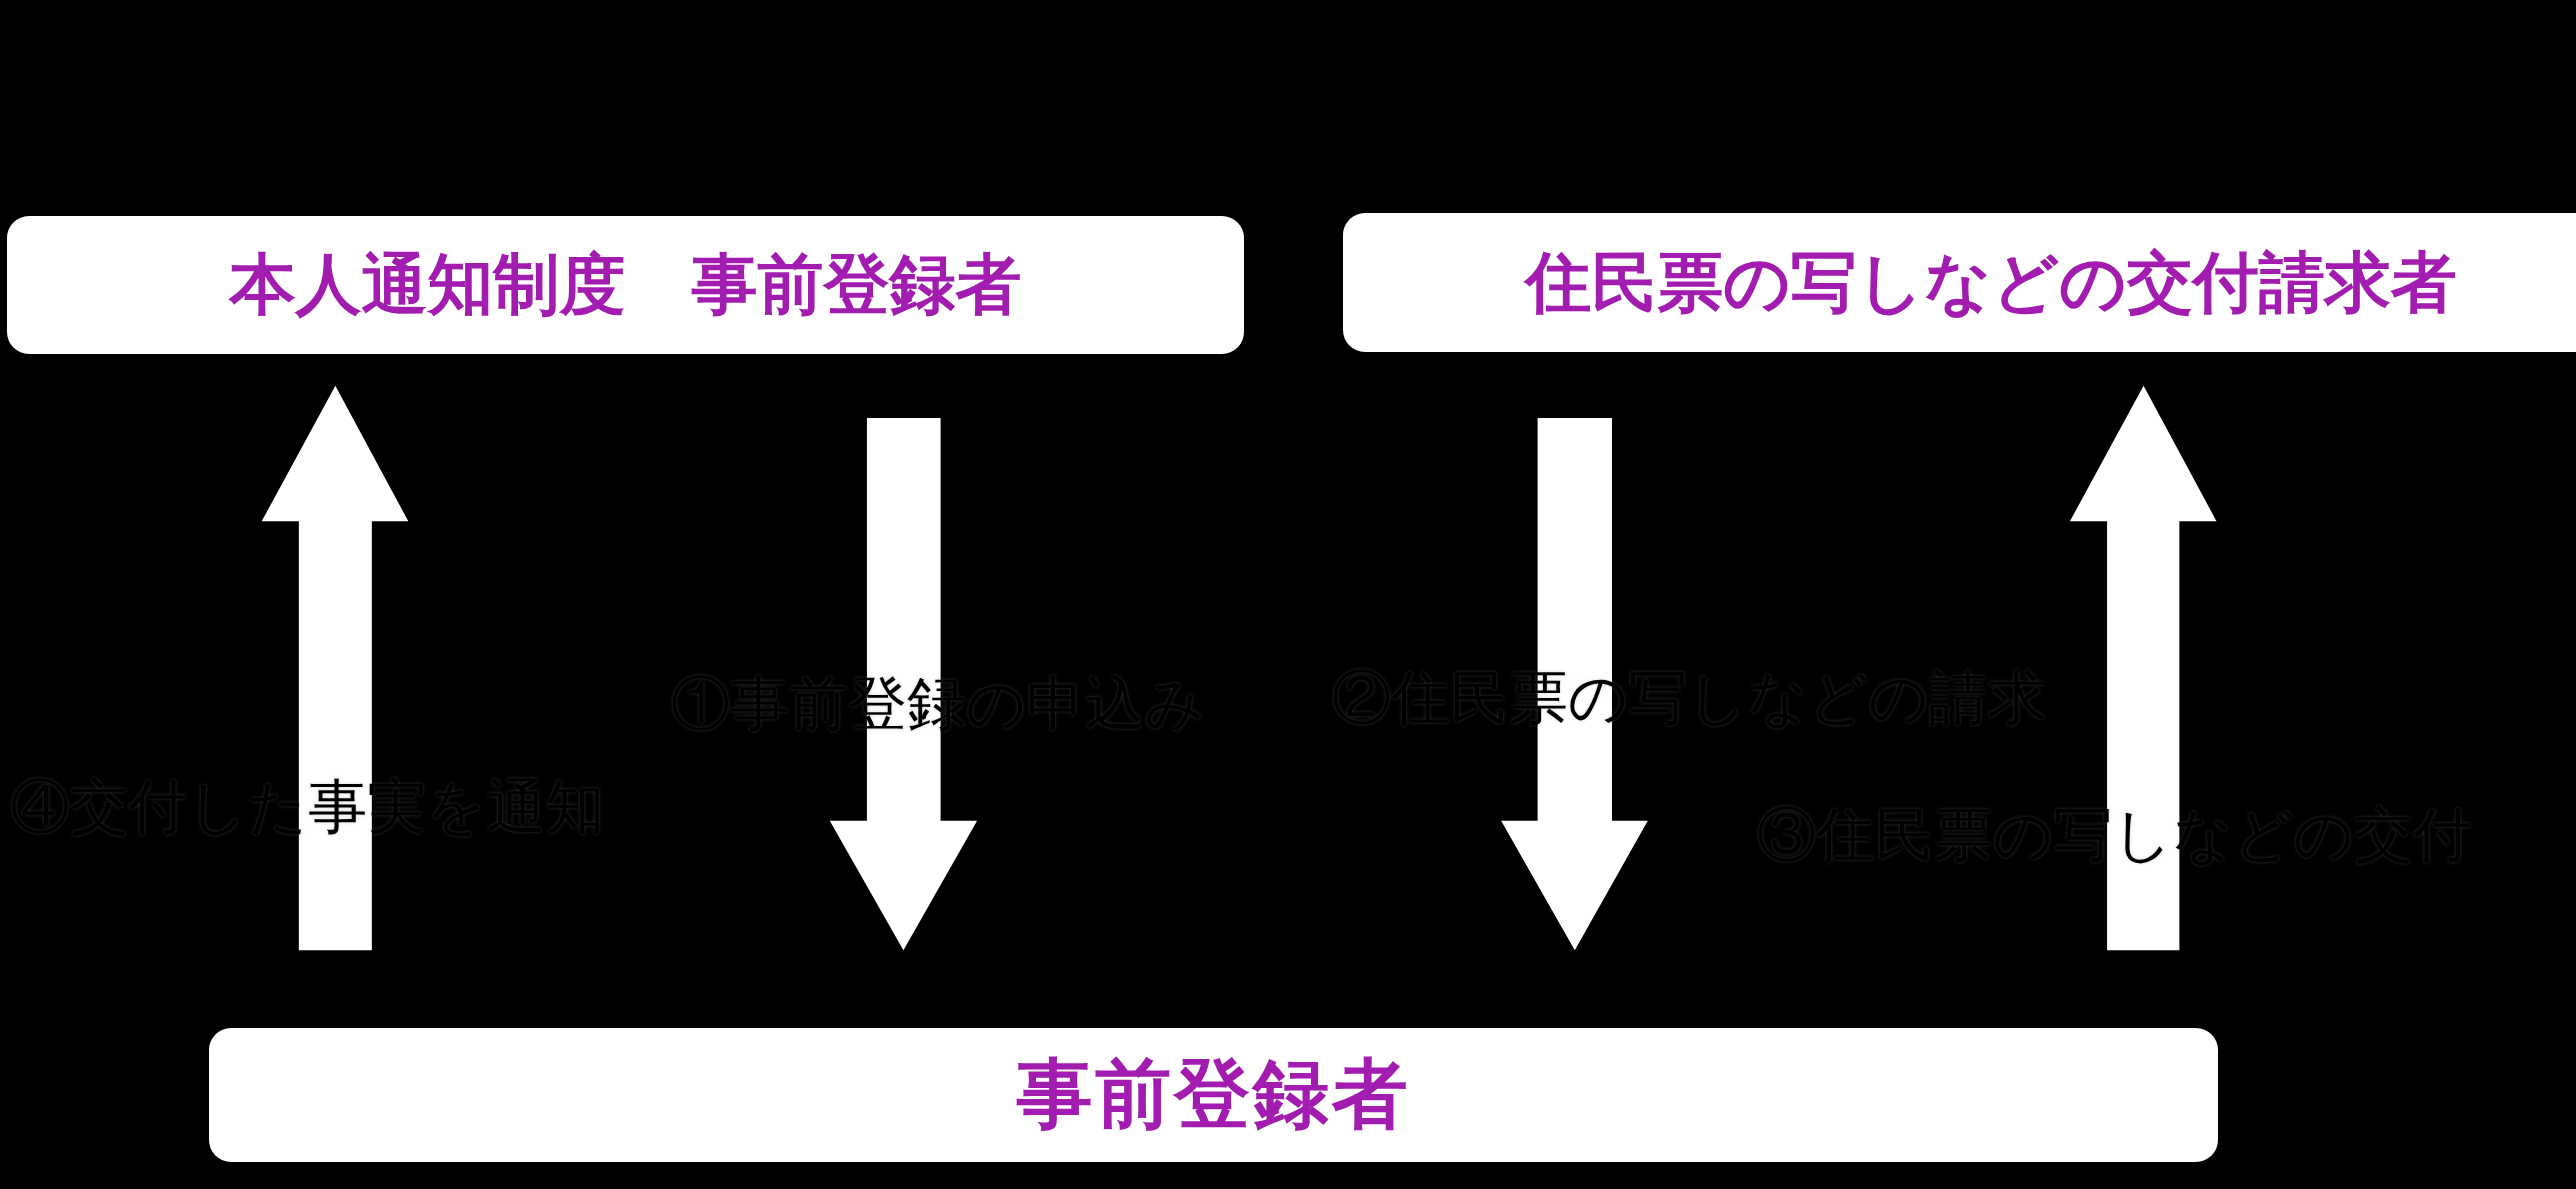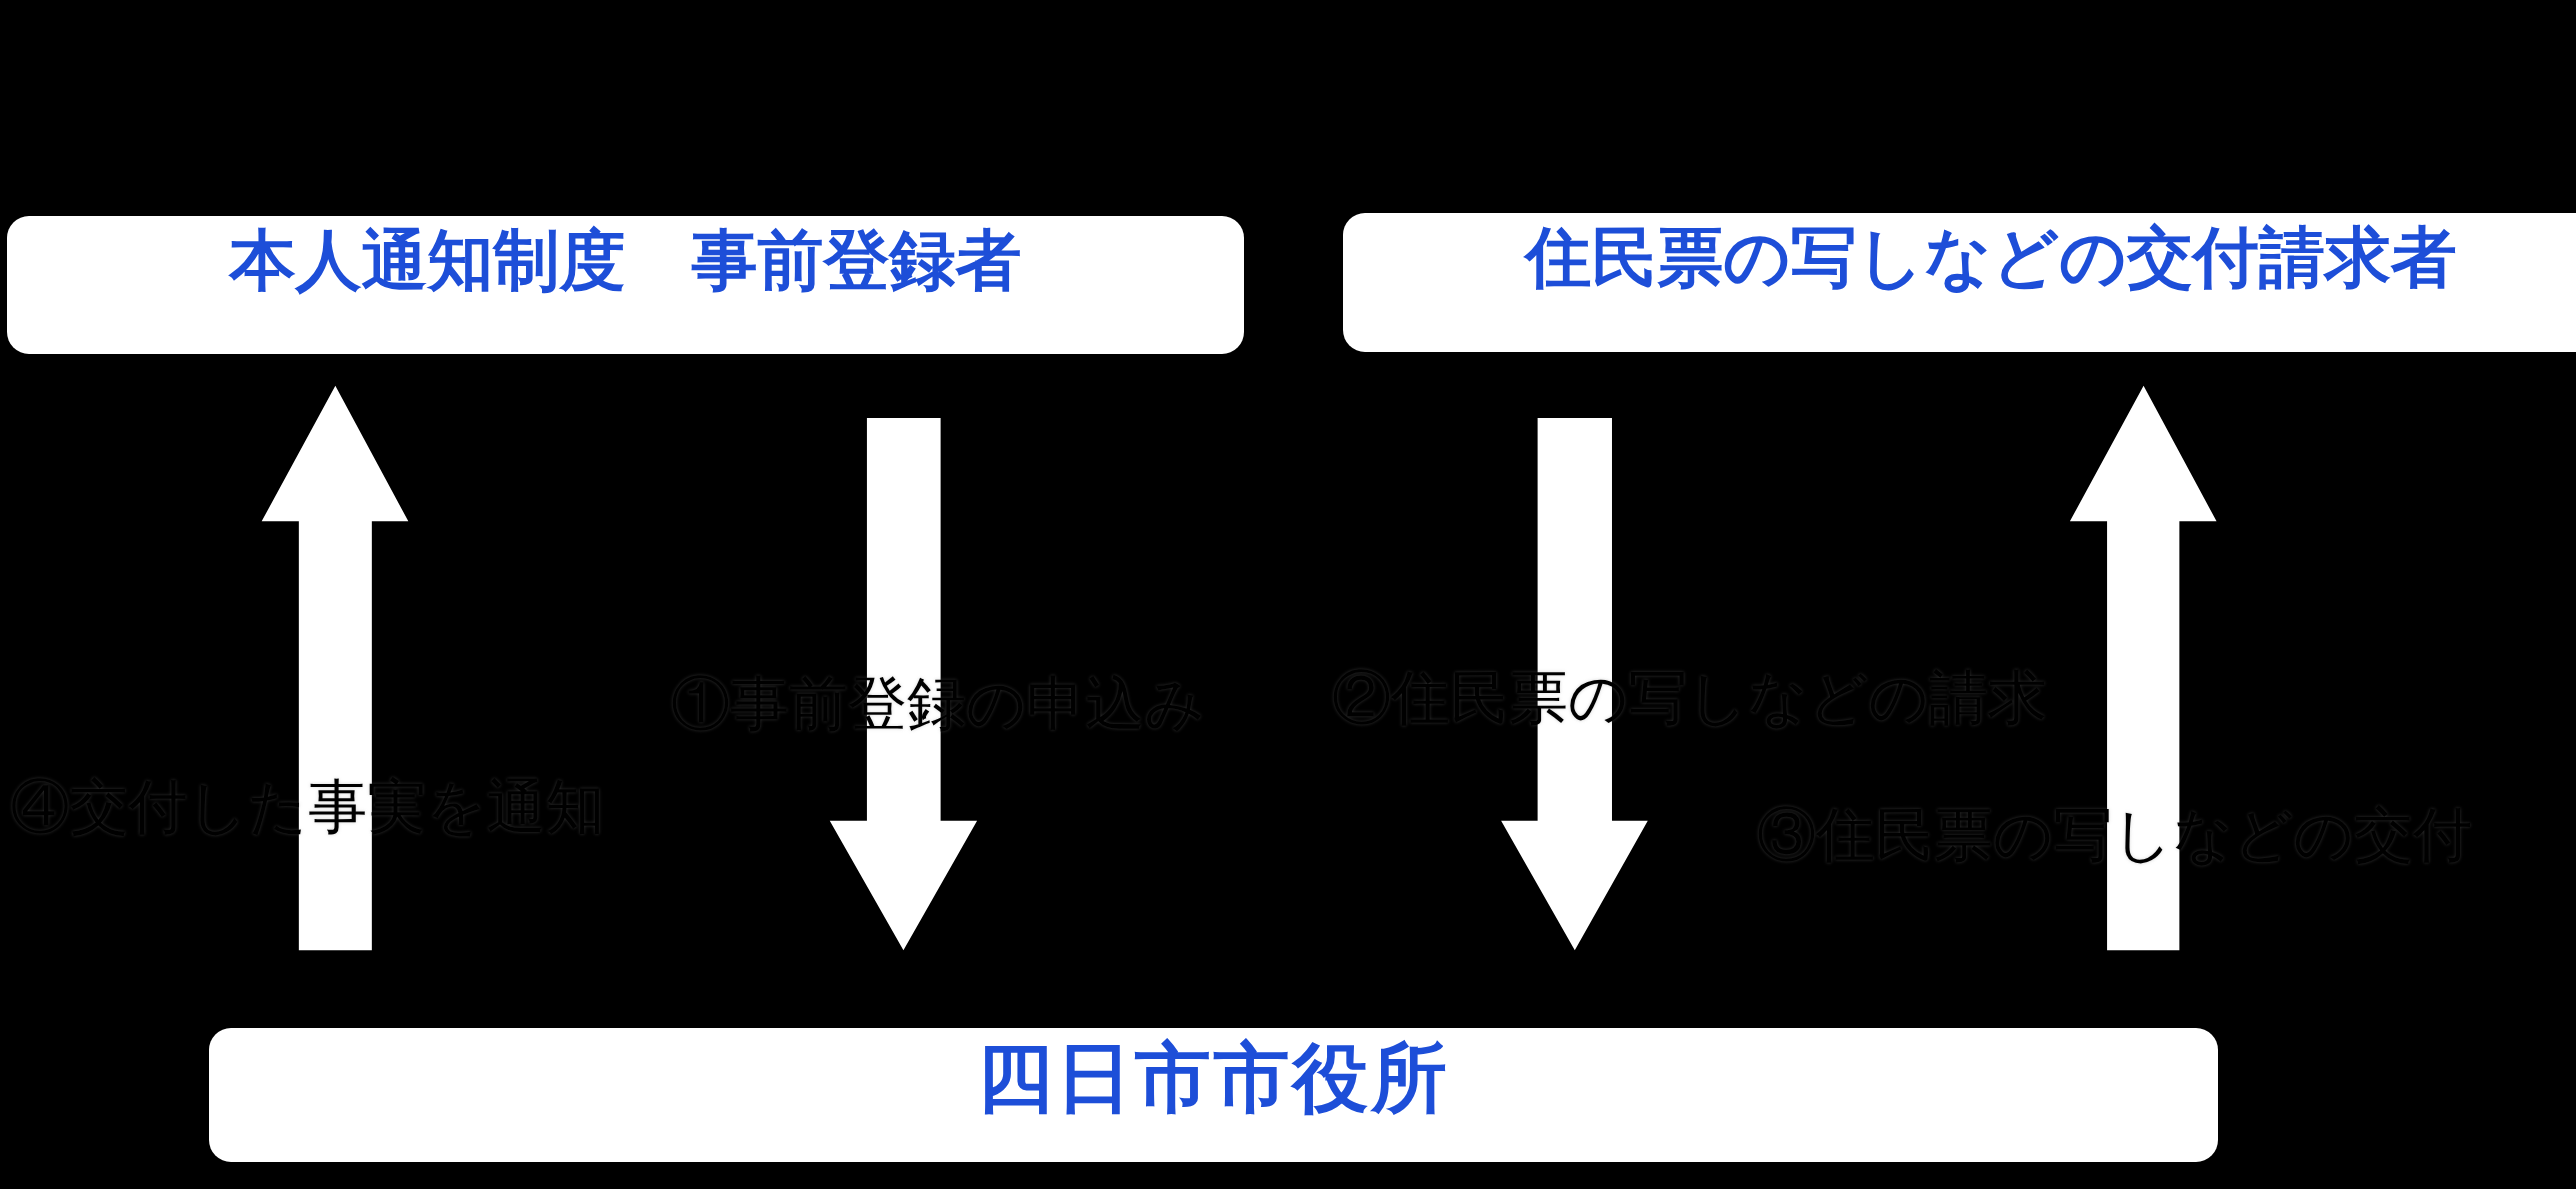--- a/index.html
+++ b/index.html
@@ -13,23 +13,23 @@
     height: 1190px;
     background: #000000;
     overflow: hidden;
     font-family: "Liberation Sans", sans-serif;
   }
   .box {
     position: absolute;
     background: #ffffff;
     border-radius: 22px;
     display: flex;
-    align-items: flex-start;
+    align-items: center;
     justify-content: center;
-    color: #1d4ed8;
+    color: #a21caf;
     font-weight: bold;
     white-space: nowrap;
     z-index: 1;
   }
   .box-registrant {
     left: 6.9px; top: 216px; width: 1237px; height: 138px;
     font-size: 66px;
   }
   .box-requester {
     left: 1343px; top: 213px; width: 1296px; height: 139px;
@@ -72,21 +72,21 @@
 
   <div class="box box-registrant">
     <span>本人通知制度　事前登録者</span>
   </div>
 
   <div class="box box-requester">
     <span>住民票の写しなどの交付請求者</span>
   </div>
 
   <div class="box box-cityhall">
-    <span>四日市市役所</span>
+    <span>事前登録者</span>
   </div>
 
   <svg class="arrows" width="2576" height="1190" viewBox="0 0 3741 1728">
     <polygon class="arrow-shape" points="487,560 593,757 540,757 540,1380 434,1380 434,757 380,757"></polygon>
     <polygon class="arrow-shape" points="1259,607 1366,607 1366,1192 1419,1192 1312,1380 1205,1192 1259,1192"></polygon>
     <polygon class="arrow-shape" points="2233,607 2341,607 2341,1192 2393,1192 2287,1380 2180,1192 2233,1192"></polygon>
     <polygon class="arrow-shape" points="3113,560 3219,757 3165,757 3165,1380 3060,1380 3060,757 3006,757"></polygon>
   </svg>
 
   <div class="flow-label flow-label-1">①事前登録の申込み</div>

